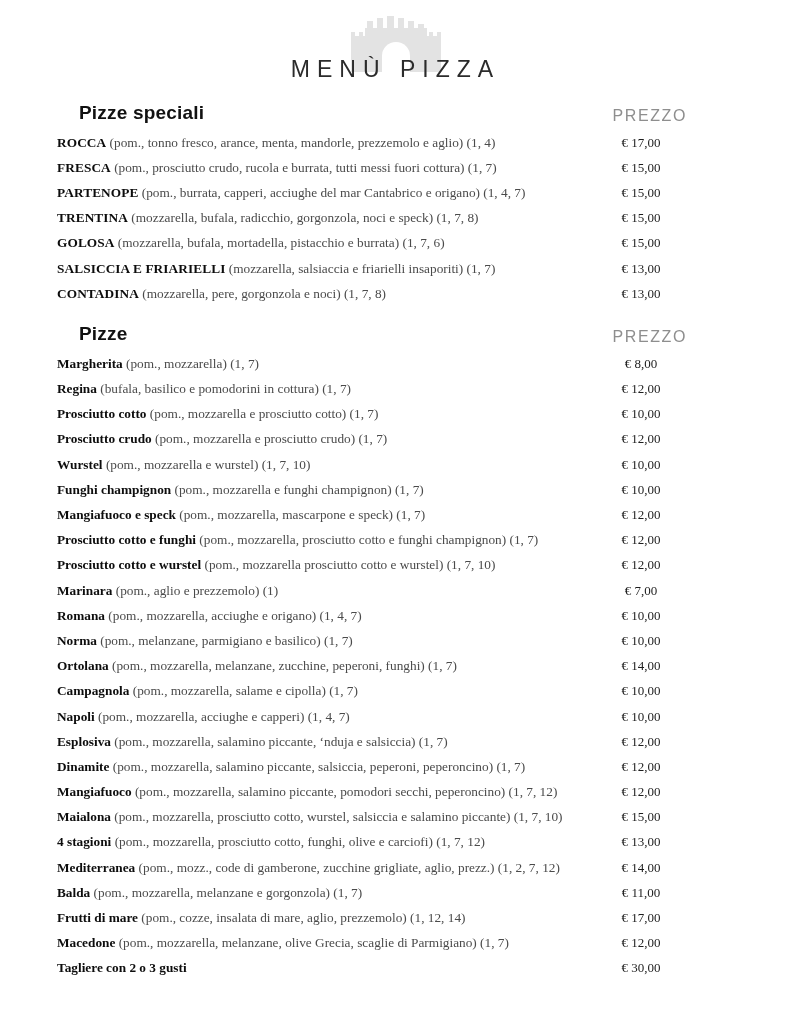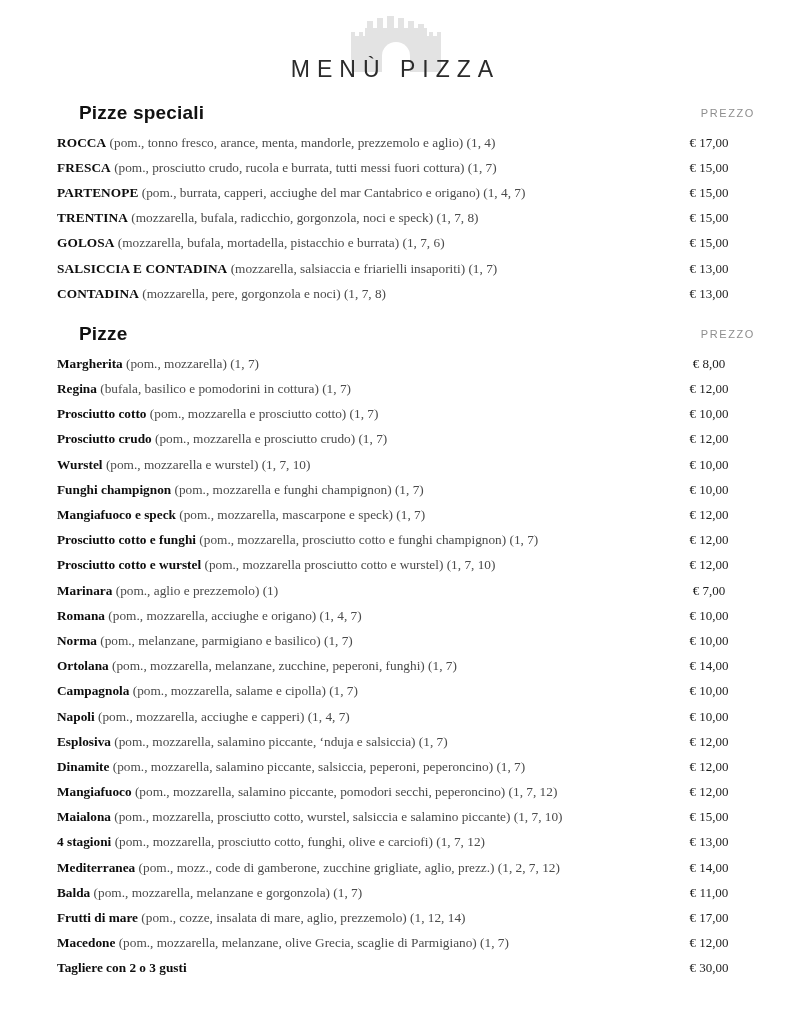--- a/index.html
+++ b/index.html
@@ -49,42 +49,42 @@
     font-size: 23px;
     letter-spacing: 7px;
     font-weight: 400;
     color: #2b2b2b;
     text-align: center;
     font-family: "Liberation Sans", sans-serif;
   }
 
   
   .content {
-    padding: 0 36px 0 57px;
+    padding: 0 104px 0 57px;
     box-sizing: border-box;
   }
 
   .section { margin: 0; }
   .section-head {
     position: relative;
     height: 30px;
   }
   .section-title {
     font-size: 19px;
     font-weight: bold;
     letter-spacing: 0.2px;
     color: #111111;
     padding-left: 22px;
     line-height: 26px;
   }
   .price-head {
     position: absolute;
     right: 0;
     top: 7px;
-    font-size: 11px;
+    font-size: 16px;
     letter-spacing: 1.6px;
     color: #8e8e8e;
     font-weight: 400;
   }
 
   .items { }
 
   .item {
     display: flex;
     align-items: baseline;
@@ -202,21 +202,21 @@
         <div class="item">
           <div class="item-text">
             <span class="item-name caps">GOLOSA</span>
             <span class="item-desc"> (mozzarella, bufala, mortadella, pistacchio e burrata) (1, 7, 6)</span>
           </div>
           <div class="item-price">€ 15,00</div>
         </div>
 
         <div class="item">
           <div class="item-text">
-            <span class="item-name caps">SALSICCIA E CONTADINA</span>
+            <span class="item-name caps">SALSICCIA E FRIARIELLI</span>
             <span class="item-desc"> (mozzarella, salsiaccia e friarielli insaporiti) (1, 7)</span>
           </div>
           <div class="item-price">€ 13,00</div>
         </div>
 
         <div class="item">
           <div class="item-text">
             <span class="item-name caps">CONTADINA</span>
             <span class="item-desc"> (mozzarella, pere, gorgonzola e noci) (1, 7, 8)</span>
           </div>

